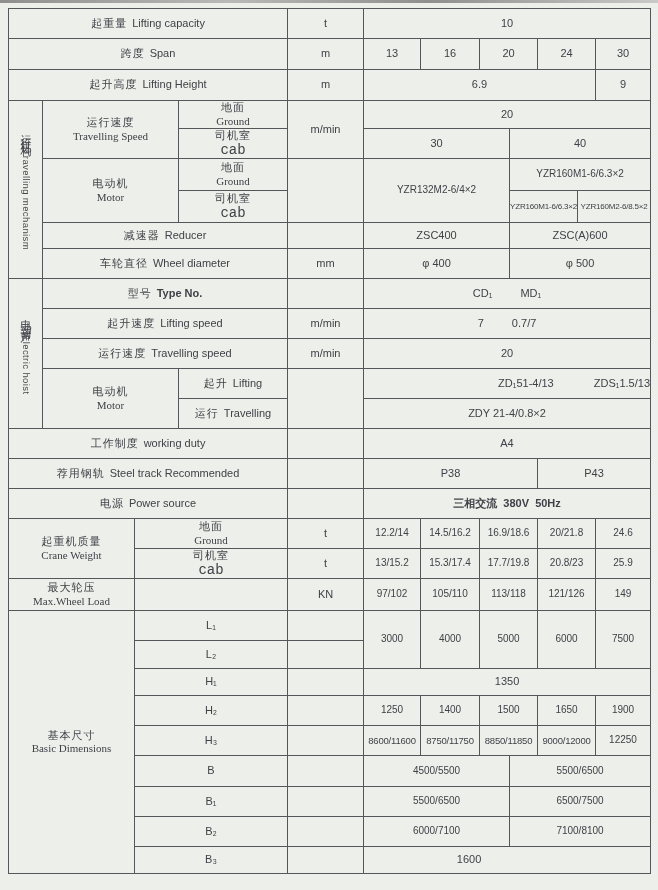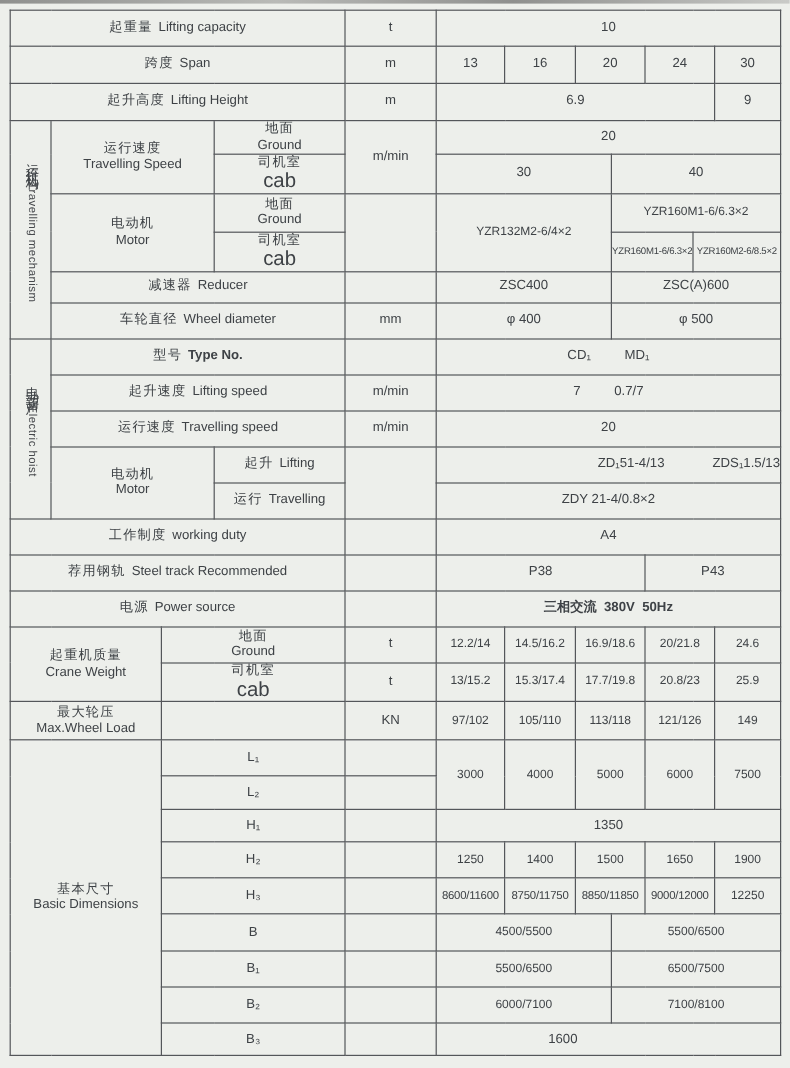--- a/index.html
+++ b/index.html
@@ -12,22 +12,22 @@
   .scan-top{position:absolute;top:0;left:0;width:658px;height:3px;
     background:linear-gradient(90deg,#8f908e,#b9bab7 35%,#8f908e 65%,#c9cac7);}
   table{position:absolute;left:8px;top:8px;width:642px;
     border-collapse:collapse;table-layout:fixed;}
   td{border:1px solid #54565a;padding:0;font-size:11px;color:#3e4246;
     text-align:center;vertical-align:middle;line-height:1.22;overflow:hidden;}
   tr.h26{height:26px}tr.h28{height:28px}tr.h29{height:27px}
   tr.h30{height:30px}tr.h31{height:31px}tr.h32{height:32px}
   .en{margin-left:5px;}
   .zh{letter-spacing:1px;}
-  .l2 .zh,.l2 .en{display:block;margin-left:0;}
-  .cab{font-family:Liberation Sans, sans-serif;font-size:17px;line-height:1.05;}
+  .l2 .zh,.l2 .en{display:block;margin-left:0;font-family:Liberation Serif, serif;}
+  .cab{font-family:Liberation Mono, monospace;font-size:14px;line-height:1.05;}
   .vtext{writing-mode:vertical-rl;display:inline-block;line-height:1;}
   .vzh{text-orientation:upright;letter-spacing:4px;font-size:11px;display:inline;}
   .ven{margin-top:9px;font-size:9.5px;letter-spacing:.4px;color:#47494d;display:inline;}
   .pair{display:flex;justify-content:center;gap:28px;}
   .pairw{gap:40px;justify-content:flex-end;}
   .num{font-size:10px;}
   .tight{font-size:9.5px;letter-spacing:-0.2px;}
   .small{font-size:8px;letter-spacing:-0.2px;}
   .mid{font-size:10px;}
   .pre{white-space:pre;font-weight:bold;}

